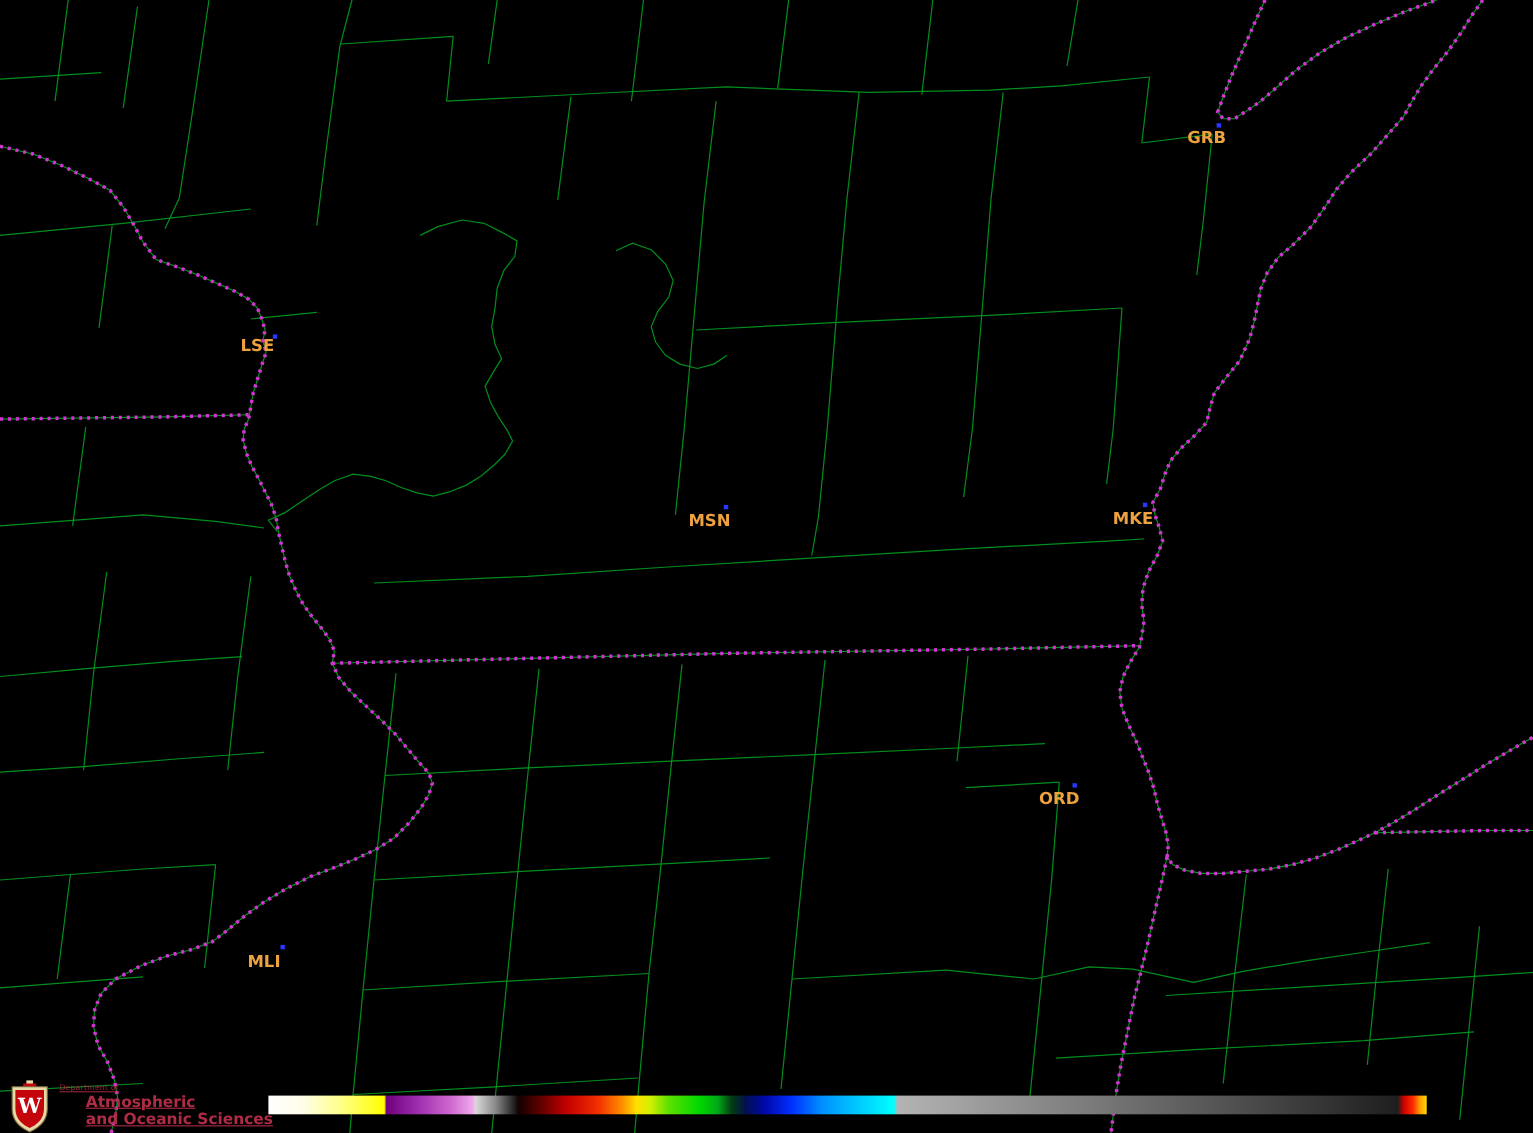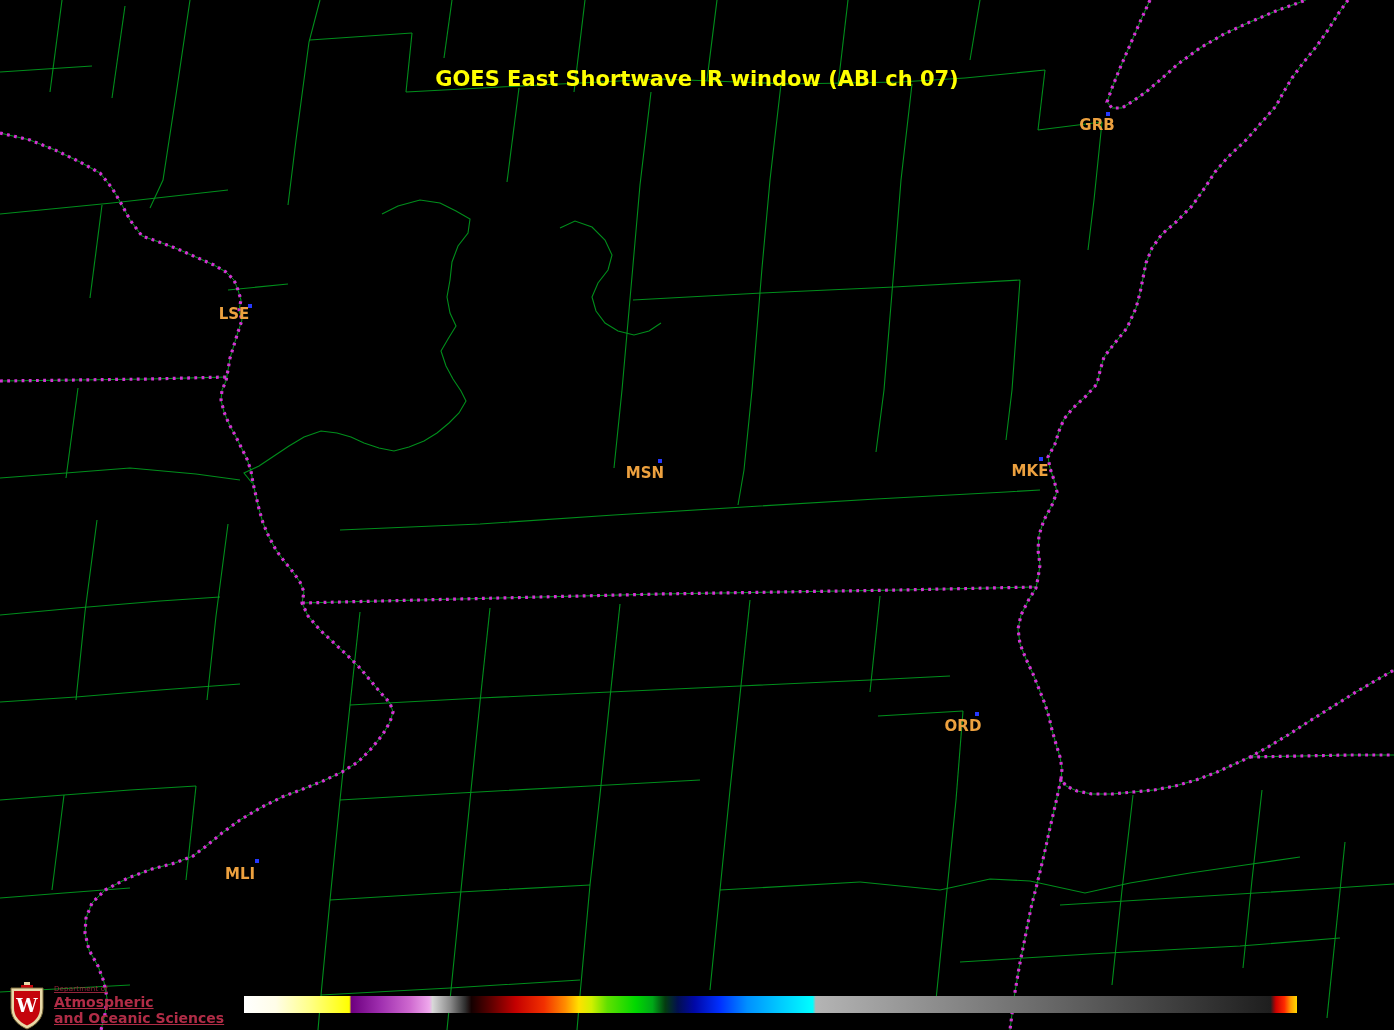--- a/index.html
+++ b/index.html
@@ -16,21 +16,21 @@
   .colorbar {
     position:absolute; left:244px; top:996px; width:1053px; height:17px;
     z-index:6;
   }
   .logo {
     position:absolute; left:8px; top:982px; display:flex; align-items:flex-start;
     z-index:7;
   }
   .logo-text { margin-left:8px; line-height:1; }
   .logo-dept { font-size:7px; letter-spacing:.2px; margin-top:4px; opacity:.85; }
-  .logo-line { font-size:14px; font-weight:bold; margin-top:2px; }
+  .logo-line { font-size:14px; font-weight:bold; margin-top:2px;margin-left:24px; }
 </style>
 </head>
 <body>
 
 <div class="stage">
 
   <svg id="map-svg" width="1394" height="1030" viewBox="0 0 1394 1030">
       <polyline points="62,0 50,92" fill="none" stroke="#009a1e" stroke-width="1.1" opacity="0.92"></polyline>
       <polyline points="125,6 112,98" fill="none" stroke="#009a1e" stroke-width="1.1" opacity="0.92"></polyline>
       <polyline points="190,0 176,95 163,180 150,208" fill="none" stroke="#009a1e" stroke-width="1.1" opacity="0.92"></polyline>
@@ -119,21 +119,20 @@
       <text x="645" y="478" text-anchor="middle" font-size="15" font-weight="bold" fill="#eda13f" font-family="DejaVu Sans, Liberation Sans, sans-serif">MSN</text>
       <rect x="1039" y="457" width="4" height="4" fill="#2438ff"></rect>
       <text x="1030" y="476" text-anchor="middle" font-size="15" font-weight="bold" fill="#eda13f" font-family="DejaVu Sans, Liberation Sans, sans-serif">MKE</text>
       <rect x="975" y="712" width="4" height="4" fill="#2438ff"></rect>
       <text x="963" y="731" text-anchor="middle" font-size="15" font-weight="bold" fill="#eda13f" font-family="DejaVu Sans, Liberation Sans, sans-serif">ORD</text>
       <rect x="255" y="859" width="4" height="4" fill="#2438ff"></rect>
       <text x="240" y="879" text-anchor="middle" font-size="15" font-weight="bold" fill="#eda13f" font-family="DejaVu Sans, Liberation Sans, sans-serif">MLI</text>
     </svg>
 
   <div class="title-block" style="color: rgb(255, 255, 0);">
-    <div>GOES East Shortwave IR window (ABI ch 07)</div>
   </div>
 
   <div class="colorbar" id="colorbar" style="background: linear-gradient(to right, rgb(255, 255, 255) 0%, rgb(255, 253, 232) 3%, rgb(255, 255, 138) 6.2%, rgb(255, 255, 0) 10%, rgb(110, 0, 128) 10.2%, rgb(160, 48, 176) 13%, rgb(207, 106, 208) 15.8%, rgb(239, 168, 236) 17.6%, rgb(216, 216, 216) 17.9%, rgb(138, 138, 138) 19.6%, rgb(47, 47, 47) 21%, rgb(20, 0, 0) 21.6%, rgb(96, 0, 0) 23.5%, rgb(196, 0, 0) 25.8%, rgb(242, 48, 0) 28.5%, rgb(255, 140, 0) 30.5%, rgb(255, 224, 0) 31.8%, rgb(208, 240, 0) 33%, rgb(96, 224, 0) 34.5%, rgb(0, 216, 0) 37.2%, rgb(0, 168, 24) 38.8%, rgb(4, 60, 16) 40%, rgb(2, 15, 80) 41.2%, rgb(0, 8, 168) 42.8%, rgb(0, 48, 255) 45.2%, rgb(0, 144, 255) 47.8%, rgb(0, 200, 255) 50.8%, rgb(0, 255, 255) 54%, rgb(180, 180, 180) 54.3%, rgb(126, 126, 126) 70%, rgb(74, 74, 74) 85%, rgb(30, 30, 30) 97.5%, rgb(204, 0, 0) 98%, rgb(255, 42, 0) 98.8%, rgb(255, 156, 0) 99.4%, rgb(255, 216, 0) 100%); left: 244px; top: 996px; width: 1053px; height: 17px;"></div>
 
   <div class="logo">
     <svg width="38" height="48" viewBox="0 0 38 48">
       <rect x="16" y="0" width="6" height="4" fill="#e8d9a8"></rect>
       <rect x="13" y="3" width="12" height="3" fill="#c5050c"></rect>
       <path d="M3,6 h32 v20 c0,12 -9,18 -16,21 c-7,-3 -16,-9 -16,-21 z" fill="#e8d9a8" stroke="#7a6a3a" stroke-width="1"></path>
       <path d="M6,9 h26 v17 c0,10 -7.5,15 -13,17.5 c-5.5,-2.5 -13,-7.5 -13,-17.5 z" fill="#c5050c"></path>

